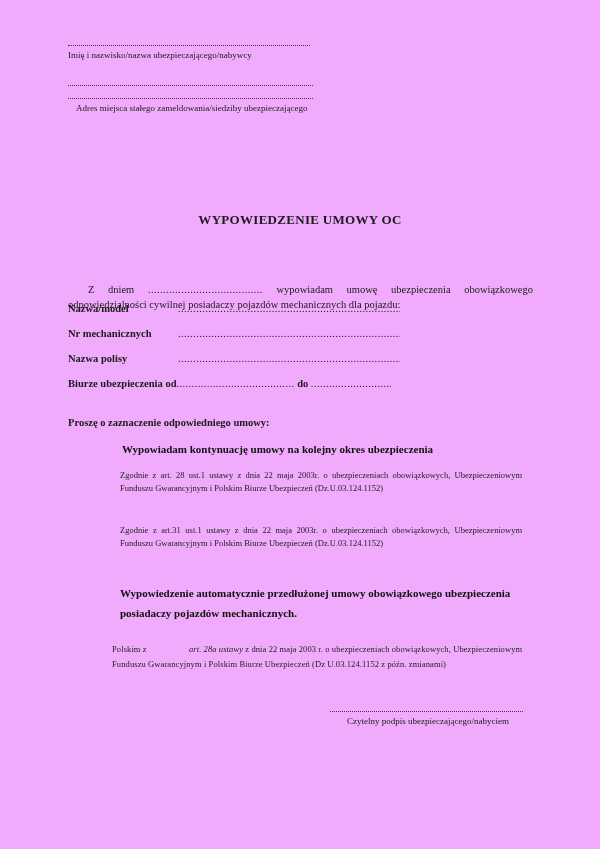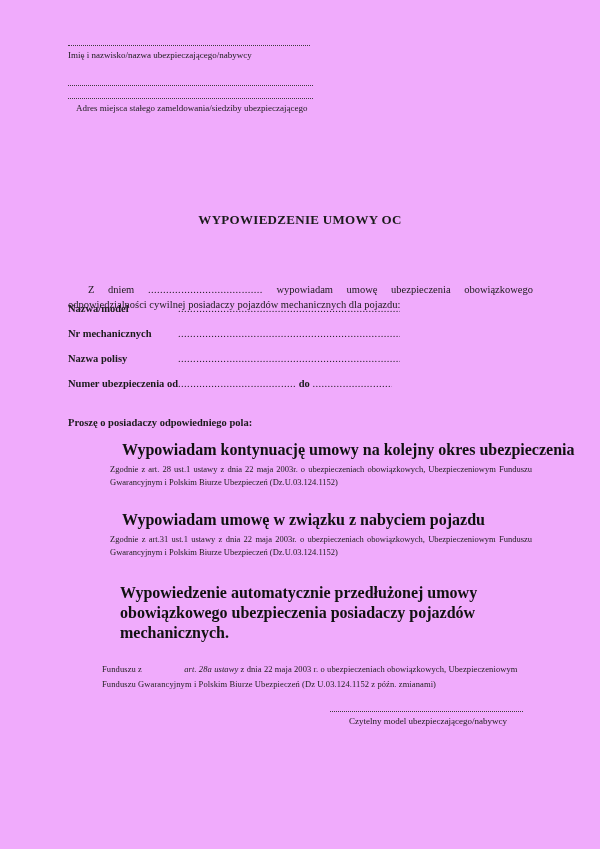--- a/index.html
+++ b/index.html
@@ -47,25 +47,25 @@
 
   
   .choose{position:absolute;left:68px;top:417px;font-size:10.5px;font-weight:bold;}
 
   
   .option{position:absolute;font-size:8.5px;}
   .opt1{left:108px;top:442px;width:426px;}
   .opt2{left:108px;top:512px;width:426px;}
   .opt3{left:100px;top:583px;width:436px;}
   .option h2{
-    margin:0 0 6px 0;font-size:16px;line-height:15px;font-weight:bold;color:#111;
+    margin:0 0 6px 0;font-size:11px;line-height:15px;font-weight:bold;color:#111;
   }
   .opt1 h2,.opt2 h2{padding-left:14px;white-space:nowrap;}
   .opt3 h2{padding-left:20px;line-height:20px;margin-bottom:19px;}
-  .option .note{margin:2px;line-height:13px;text-align:justify;color:#222;}
+  .option .note{margin:12px;line-height:13px;text-align:justify;color:#222;}
   .opt3 .note{line-height:15px;text-align:left;letter-spacing:.1px;}
   .opt3 .note .it{font-style:italic;padding-left:40px;}
 
   
   .signature{position:absolute;left:330px;top:711px;width:196px;}
   .signature .line{width:193px;}
   .signature .lbl{margin-top:4px;text-align:center;}
 </style>
 </head>
 <body>
@@ -89,39 +89,38 @@
     <div class="field-row">
       <span class="field-label">Nazwa/model</span><span class="lead">............................................................................................</span>
     </div>
     <div class="field-row">
       <span class="field-label">Nr mechanicznych</span><span class="lead">............................................................................................</span>
     </div>
     <div class="field-row">
       <span class="field-label">Nazwa polisy</span><span class="lead">............................................................................................</span>
     </div>
     <div class="field-row">
-      <span class="bold">Numer ubezpieczenia od</span><span class="lead short1">..........................................</span><span class="bold"> do </span><span class="lead short2">...............................</span>
+      <span class="bold">Biurze ubezpieczenia od</span><span class="lead short1">..........................................</span><span class="bold"> do </span><span class="lead short2">...............................</span>
     </div>
   </div>
 
-  <div class="choose">Proszę o posiadaczy odpowiedniego pola:</div>
+  <div class="choose">Proszę o zaznaczenie odpowiedniego umowy:</div>
 
   <div class="option opt1">
     <h2>Wypowiadam kontynuację umowy na kolejny okres ubezpieczenia</h2>
     <p class="note">Zgodnie z art. 28 ust.1 ustawy z dnia 22 maja 2003r. o ubezpieczeniach obowiązkowych, Ubezpieczeniowym Funduszu Gwarancyjnym i Polskim Biurze Ubezpieczeń (Dz.U.03.124.1152)</p>
   </div>
 
   <div class="option opt2">
-    <h2>Wypowiadam umowę w związku z nabyciem pojazdu</h2>
     <p class="note">Zgodnie z art.31 ust.1 ustawy z dnia 22 maja 2003r. o ubezpieczeniach obowiązkowych, Ubezpieczeniowym Funduszu Gwarancyjnym i Polskim Biurze Ubezpieczeń (Dz.U.03.124.1152)</p>
   </div>
 
   <div class="option opt3">
     <h2>Wypowiedzenie automatycznie przedłużonej umowy obowiązkowego ubezpieczenia posiadaczy pojazdów mechanicznych.</h2>
-    <p class="note"><span>Funduszu z </span><span class="it">art. 28a ustawy</span><span>  z dnia 22 maja 2003 r. o ubezpieczeniach obowiązkowych, Ubezpieczeniowym Funduszu Gwarancyjnym i Polskim Biurze Ubezpieczeń (Dz U.03.124.1152 z późn. zmianami)</span></p>
+    <p class="note"><span>Polskim z </span><span class="it">art. 28a ustawy</span><span>  z dnia 22 maja 2003 r. o ubezpieczeniach obowiązkowych, Ubezpieczeniowym Funduszu Gwarancyjnym i Polskim Biurze Ubezpieczeń (Dz U.03.124.1152 z późn. zmianami)</span></p>
   </div>
 
   <div class="signature">
     <div class="dotline line"></div>
-    <div class="small lbl">Czytelny model ubezpieczającego/nabywcy</div>
+    <div class="small lbl">Czytelny podpis ubezpieczającego/nabyciem</div>
   </div>
 
 </div>
 
 </body></html>

